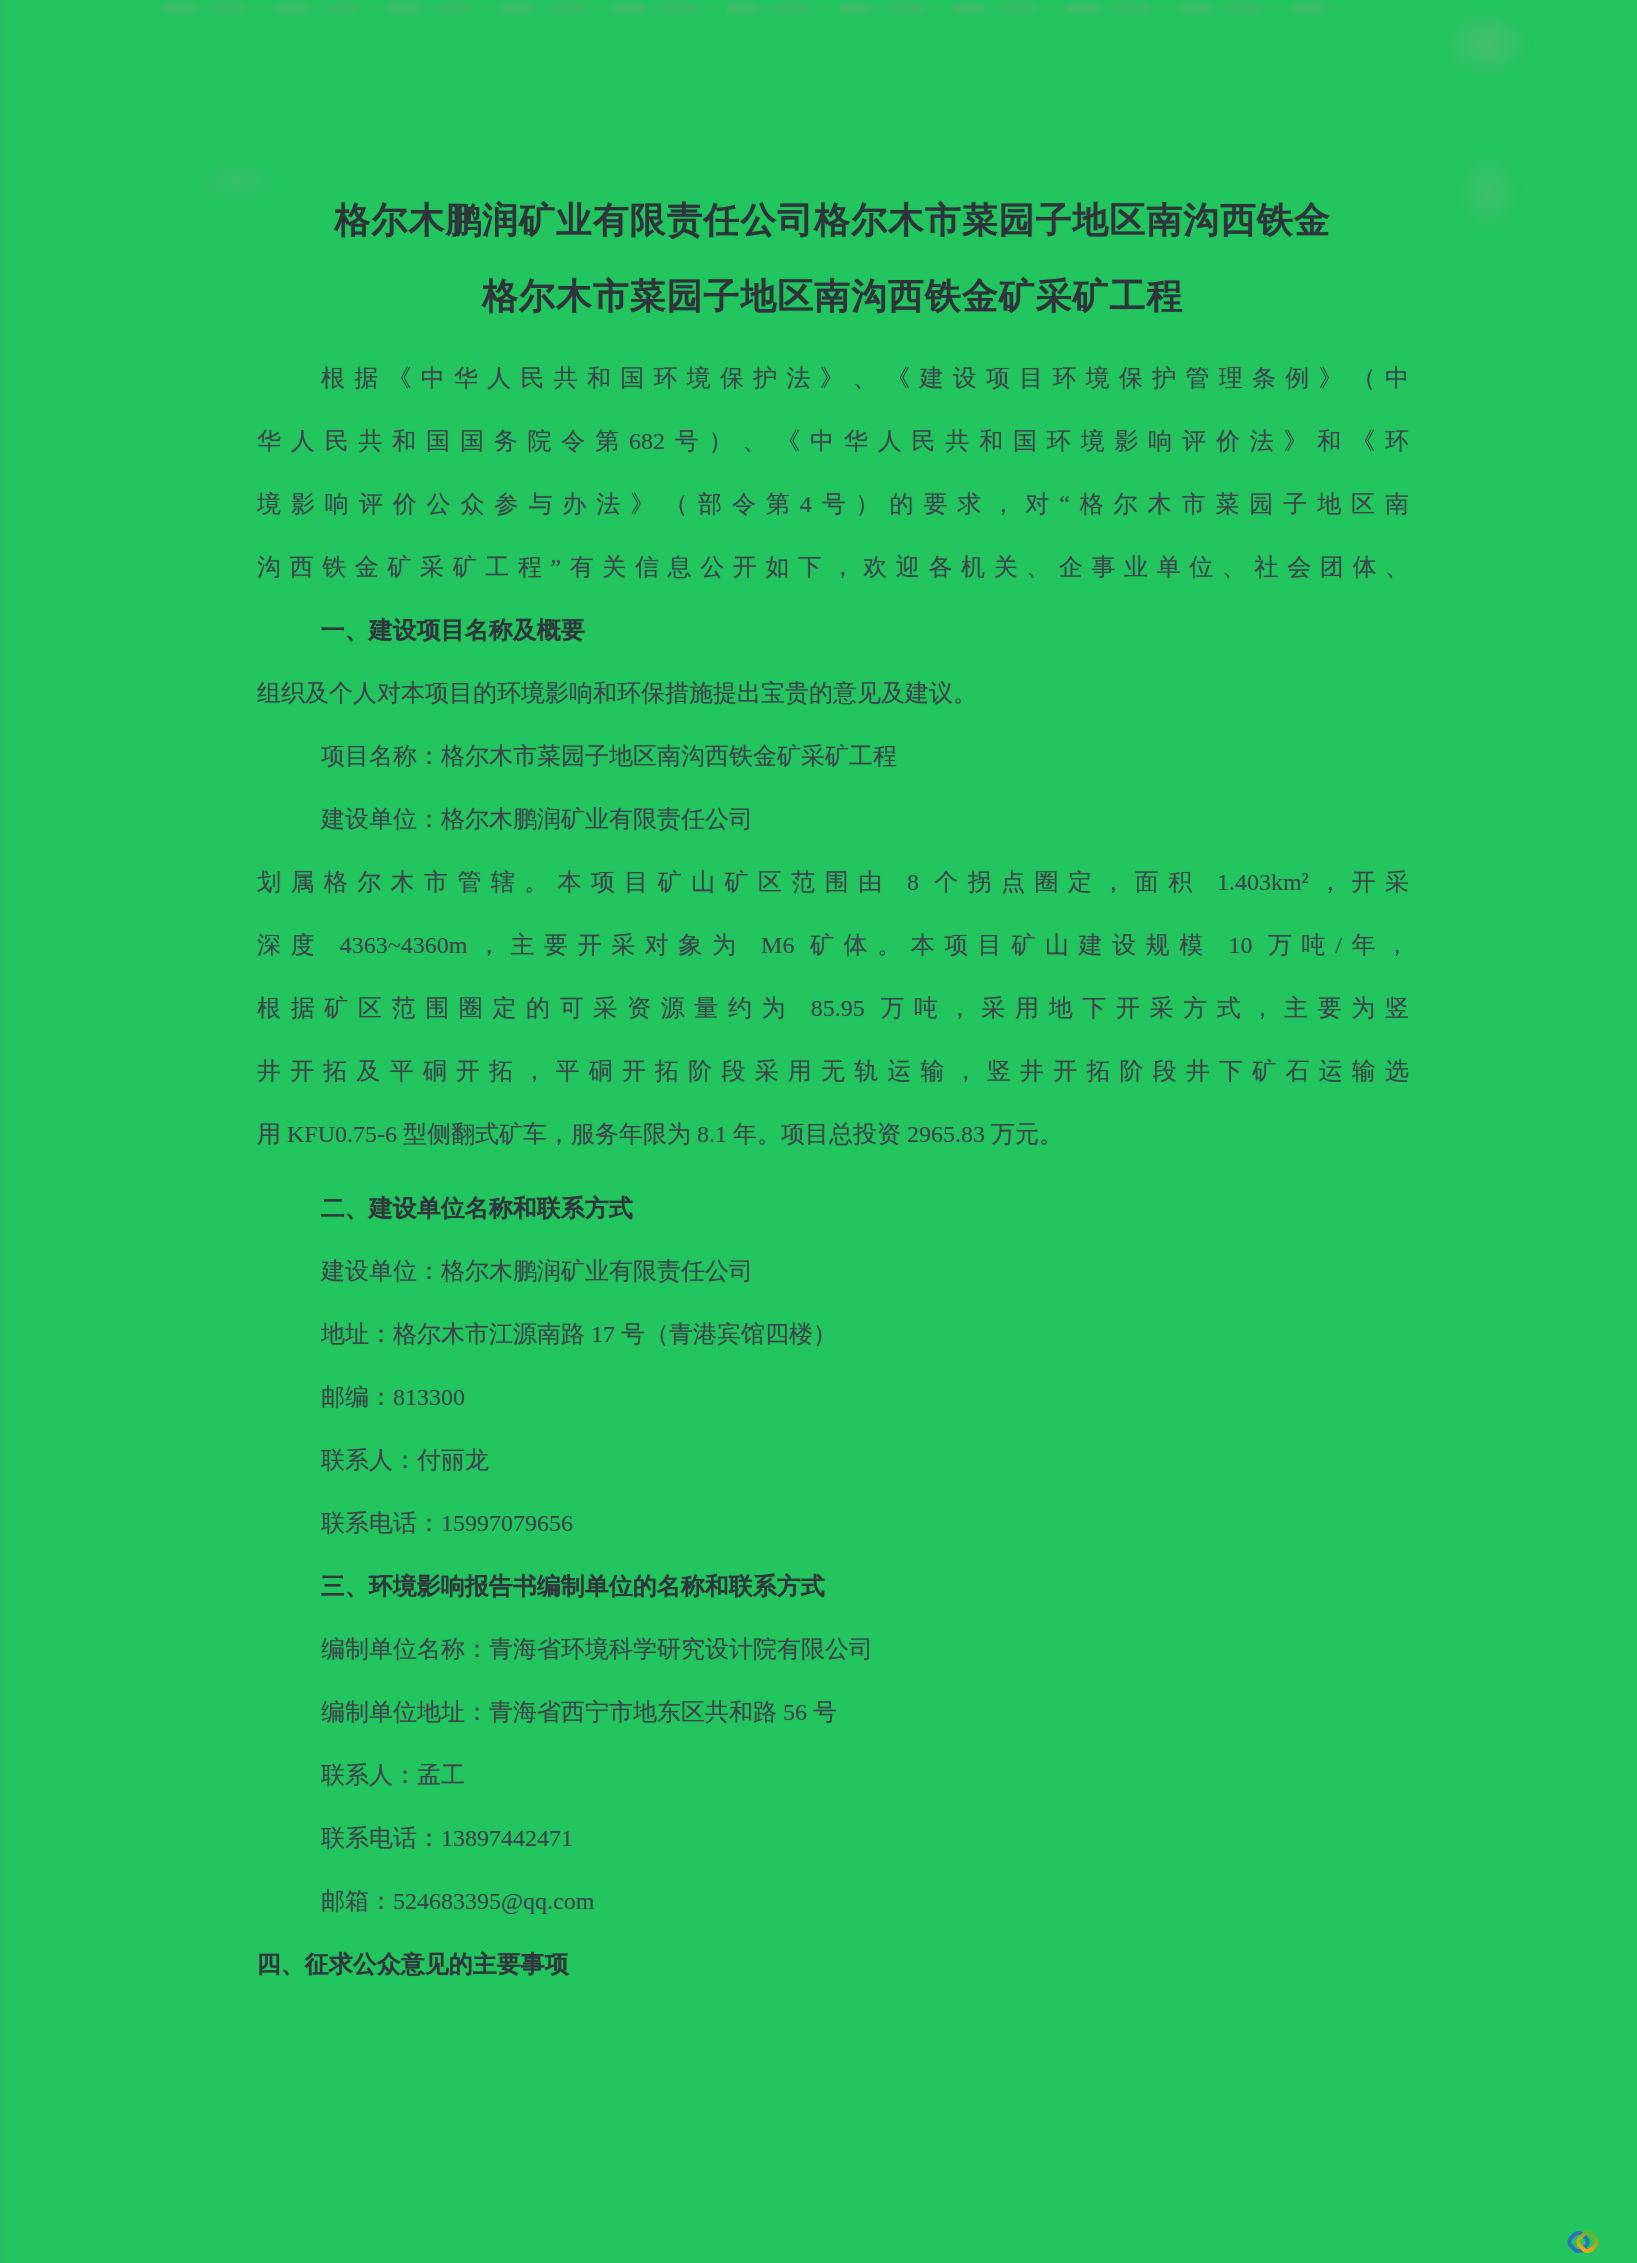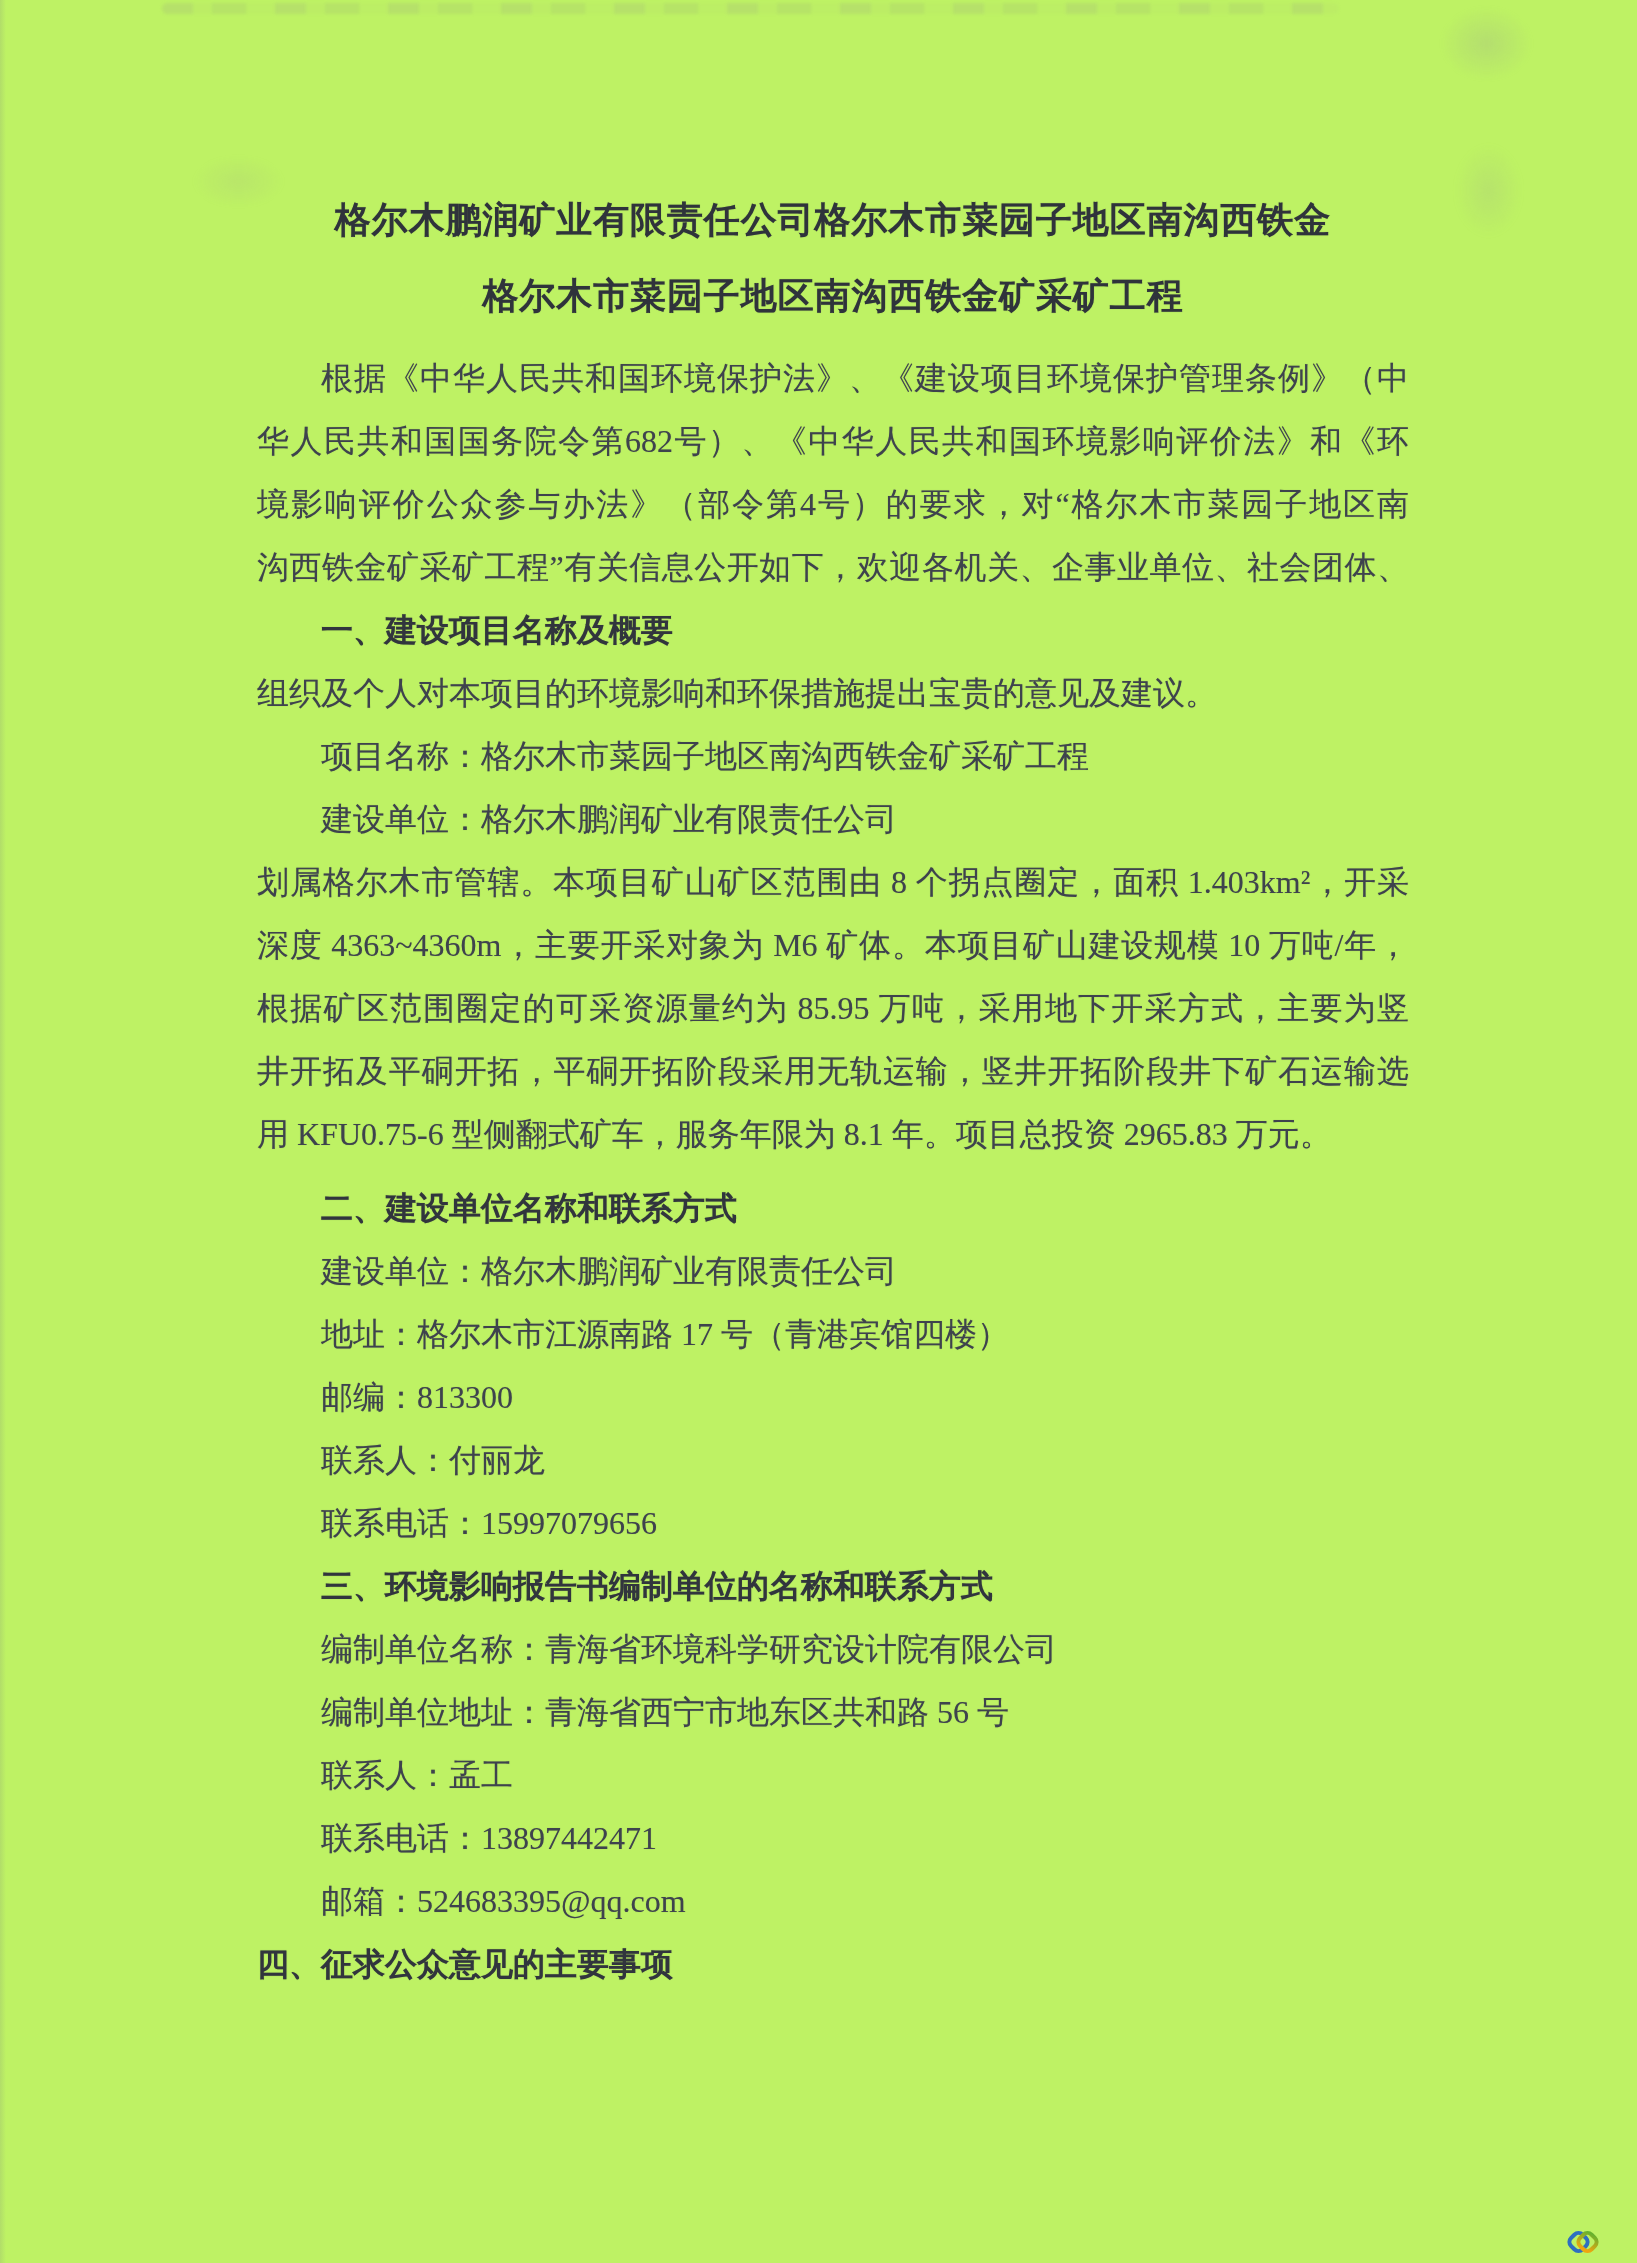--- a/index.html
+++ b/index.html
@@ -1,19 +1,19 @@
 <!DOCTYPE html>
 <html style="font-size:14.5px"><head>
 <meta charset="utf-8">
 <style>
   html,body{margin:0;padding:0;background:#e8e8e8;}
   .page{
     position:relative;
     width:1637px;height:2264px;
-    background:#bef264;
+    background:#22c55e;
     overflow:hidden;
     font-family:"Liberation Serif","DejaVu Serif",serif;
   }
   
   .page::before{
     content:"";position:absolute;left:0;top:0;bottom:0;width:6.4px;
     background:linear-gradient(90deg,rgba(120,125,130,.18),rgba(120,125,130,0));
   }
   .artifact{position:absolute;pointer-events:none;}
   .band{
@@ -34,21 +34,21 @@
     filter:blur(2.7px);}
 
   .doc{position:absolute;left:257px;top:182px;width:1152px;}
   .title-line{
     font-size:36px;font-weight:bold;line-height:76px;text-align:center;
     color:#2f333b;letter-spacing:0.9px;
     text-shadow:0 0 0.9px rgba(47,51,59,.45);
   }
   .title-block{margin-bottom:12.7px;}
   .line{
-    font-size:32px;line-height:63px;min-height:63px;
+    font-size:24px;line-height:63px;min-height:63px;
     color:#3e434d;letter-spacing:0;white-space:nowrap;
     text-shadow:0 0 0.9px rgba(62,67,77,.38);
   }
   .indent{padding-left:64px;}
   .stretch{text-align:justify;text-align-last:justify;}
   .heading{font-weight:bold;color:#31353d;text-shadow:0 0 0.9px rgba(49,53,61,.45);}
   .sp{margin-top:11px;}
 
   .logo{position:absolute;right:34px;bottom:3.6px;}
 </style>

